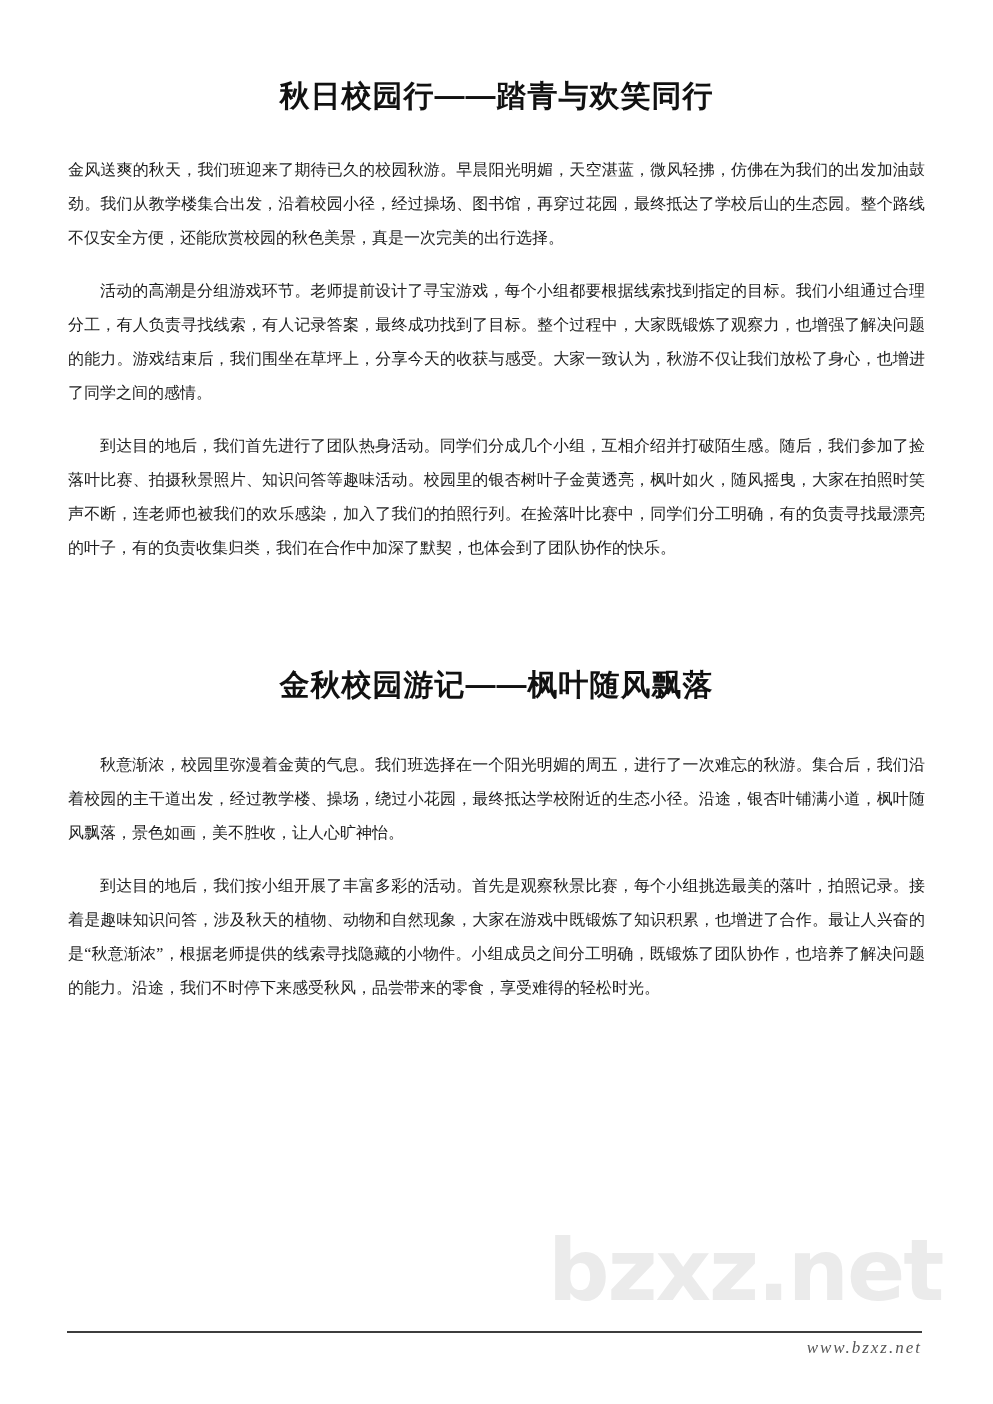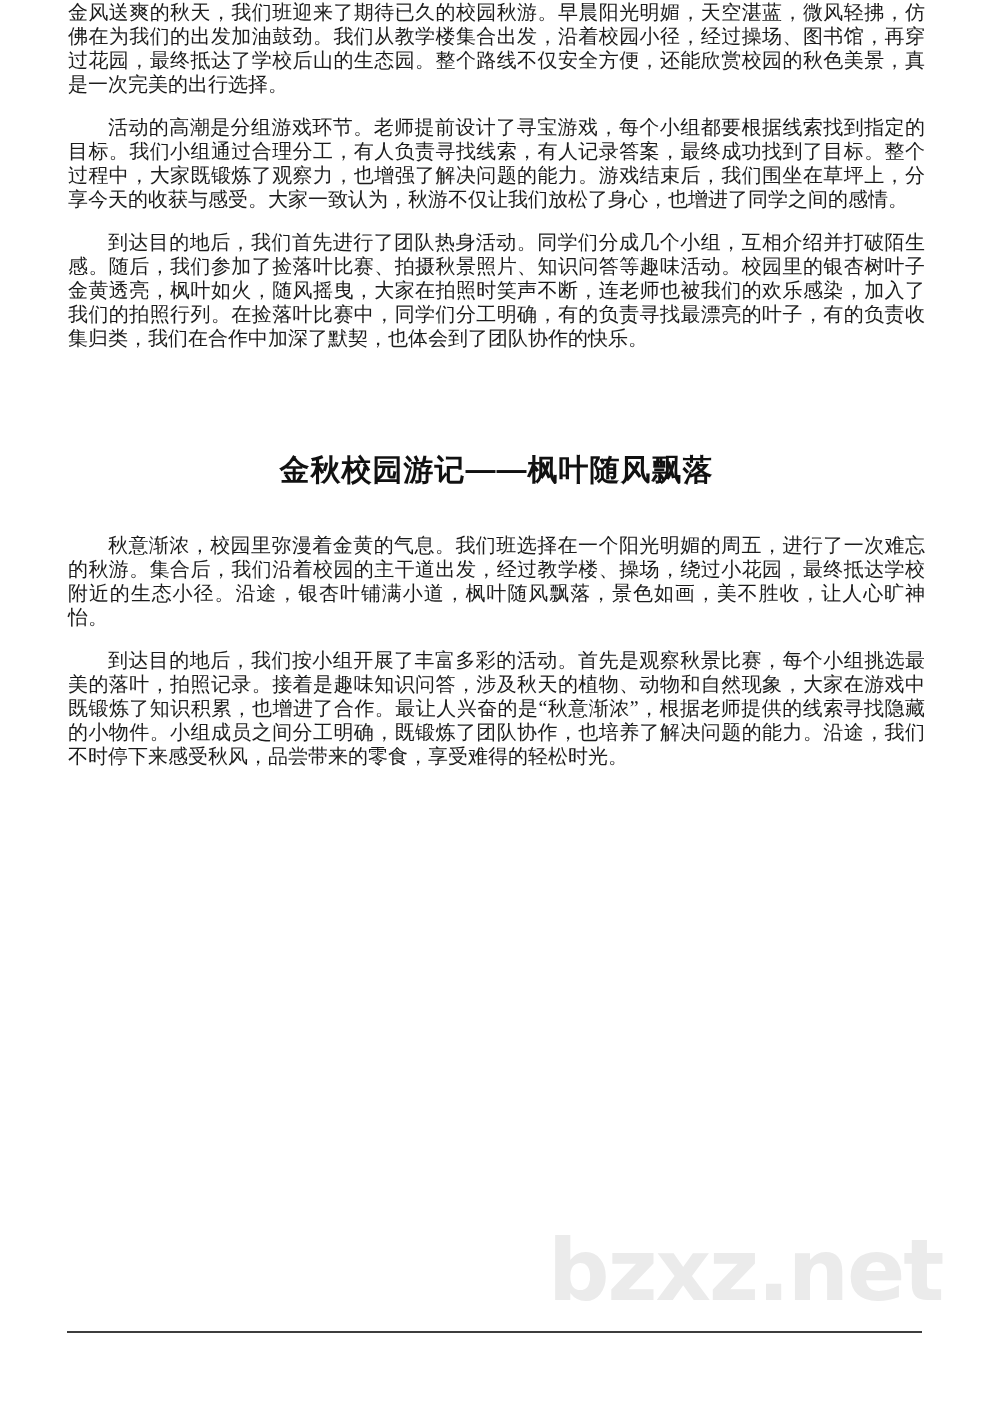--- a/index.html
+++ b/index.html
@@ -30,22 +30,22 @@
     font-weight: bold;
     text-align: center;
     letter-spacing: 1px;
     margin: 0;
     padding: 0;
     color: #111111;
   }
   .essay-1 .essay-title { margin: 76px 0 36px 0; }
   .essay-2 .essay-title { margin: 100px 0 42px 0; }
   .para {
-    font-size: 20px;
-    line-height: 24px;
+    font-size: 16px;
+    line-height: 34px;
     text-align: justify;
     text-indent: 2em;
     margin: 0 0 19px 0;
   }
   .para.no-indent { text-indent: 0; }
   .watermark {
     position: absolute;
     left: 548px;
     top: 1220px;
     z-index: 0;
@@ -81,31 +81,33 @@
 </head>
 <body>
 
 <div class="page">
 
   <div class="watermark">bzxz.net</div>
 
   <div class="content">
 
     <section class="essay essay-1">
+      <h1 class="essay-title">秋日校园行——踏青与欢笑同行</h1>
       <p class="para no-indent">金风送爽的秋天，我们班迎来了期待已久的校园秋游。早晨阳光明媚，天空湛蓝，微风轻拂，仿佛在为我们的出发加油鼓劲。我们从教学楼集合出发，沿着校园小径，经过操场、图书馆，再穿过花园，最终抵达了学校后山的生态园。整个路线不仅安全方便，还能欣赏校园的秋色美景，真是一次完美的出行选择。</p>
       <p class="para">活动的高潮是分组游戏环节。老师提前设计了寻宝游戏，每个小组都要根据线索找到指定的目标。我们小组通过合理分工，有人负责寻找线索，有人记录答案，最终成功找到了目标。整个过程中，大家既锻炼了观察力，也增强了解决问题的能力。游戏结束后，我们围坐在草坪上，分享今天的收获与感受。大家一致认为，秋游不仅让我们放松了身心，也增进了同学之间的感情。</p>
       <p class="para">到达目的地后，我们首先进行了团队热身活动。同学们分成几个小组，互相介绍并打破陌生感。随后，我们参加了捡落叶比赛、拍摄秋景照片、知识问答等趣味活动。校园里的银杏树叶子金黄透亮，枫叶如火，随风摇曳，大家在拍照时笑声不断，连老师也被我们的欢乐感染，加入了我们的拍照行列。在捡落叶比赛中，同学们分工明确，有的负责寻找最漂亮的叶子，有的负责收集归类，我们在合作中加深了默契，也体会到了团队协作的快乐。</p>
     </section>
 
     <section class="essay essay-2">
       <h1 class="essay-title">金秋校园游记——枫叶随风飘落</h1>
       <p class="para">秋意渐浓，校园里弥漫着金黄的气息。我们班选择在一个阳光明媚的周五，进行了一次难忘的秋游。集合后，我们沿着校园的主干道出发，经过教学楼、操场，绕过小花园，最终抵达学校附近的生态小径。沿途，银杏叶铺满小道，枫叶随风飘落，景色如画，美不胜收，让人心旷神怡。</p>
       <p class="para">到达目的地后，我们按小组开展了丰富多彩的活动。首先是观察秋景比赛，每个小组挑选最美的落叶，拍照记录。接着是趣味知识问答，涉及秋天的植物、动物和自然现象，大家在游戏中既锻炼了知识积累，也增进了合作。最让人兴奋的是“秋意渐浓”，根据老师提供的线索寻找隐藏的小物件。小组成员之间分工明确，既锻炼了团队协作，也培养了解决问题的能力。沿途，我们不时停下来感受秋风，品尝带来的零食，享受难得的轻松时光。</p>
 
     </section>
 
   </div>
 
   <div class="footer">
     <hr class="footer-rule">
+    <div class="footer-url">www.bzxz.net</div>
   </div>
 
 </div>
 
 </body></html>

